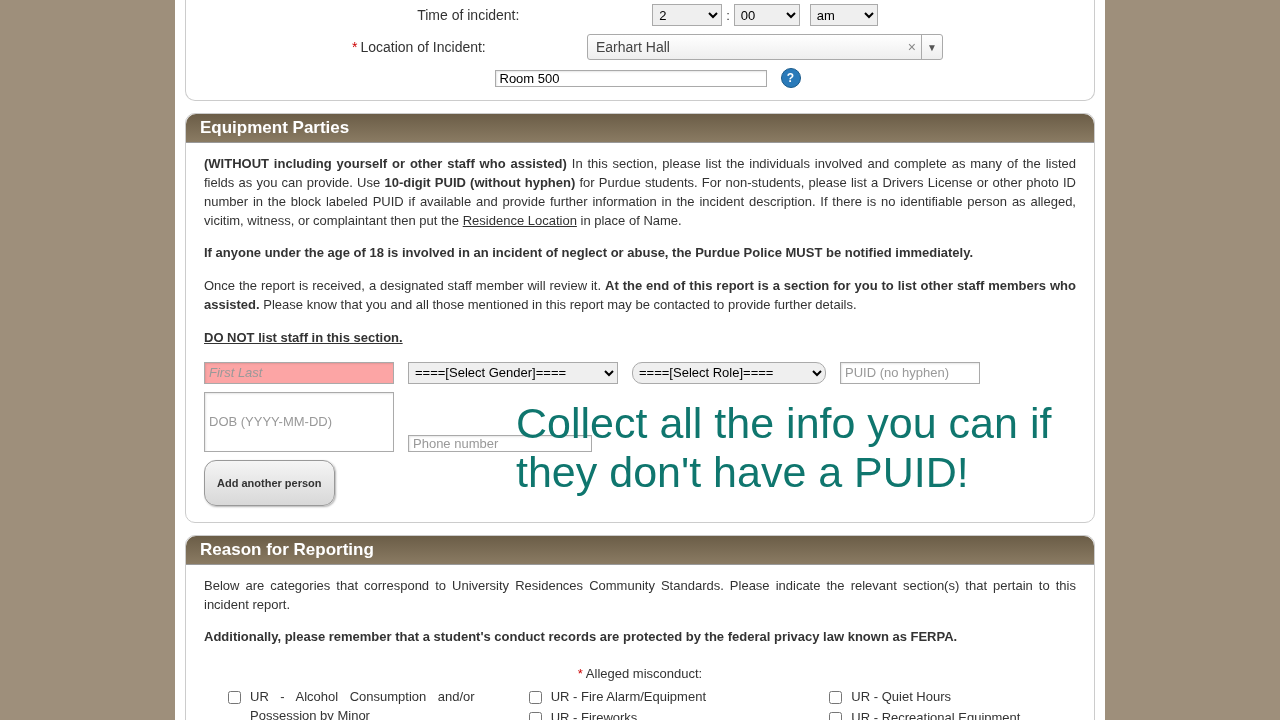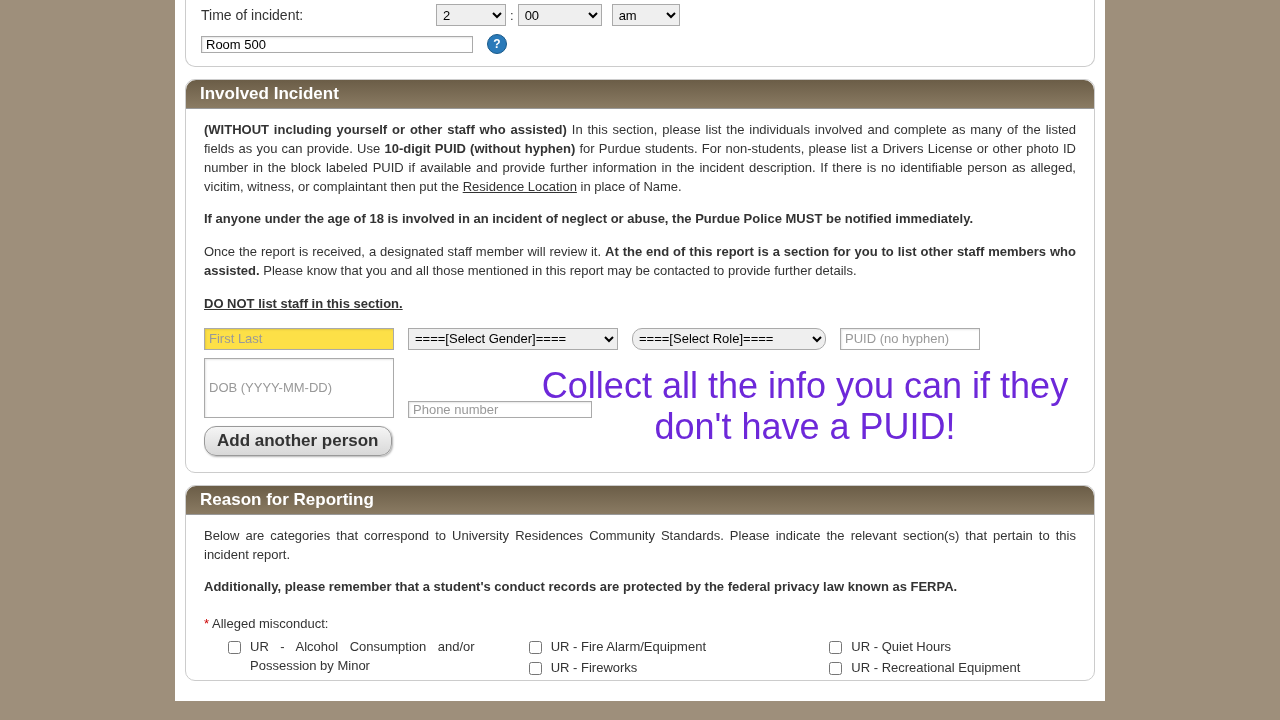--- a/index.html
+++ b/index.html
@@ -13,39 +13,40 @@
 .page {
   width: 930px;
   margin: 0 auto;
   background: #fff;
   padding: 0 0 20px 0;
 }
 .form-row {
   display: flex;
   align-items: center;
   padding: 4px 0 4px 15px;
+  justify-content: center;
 }
 .form-label {
   width: 235px;
   color: #333;
   font-size: 14px;
 }
 .req {
   color: #c00;
   margin-right: 3px;
 }
 select {
   border: 1px solid #aaa;
   background: #efefef;
   font-size: 13px;
   padding: 1px 2px;
   height: 22px;
 }
 .hour-sel { width: 70px; }
-.min-sel { width: 84px; }
+.min-sel { width: 66px; }
 .ampm-sel { width: 68px; }
 .colon { margin: 0 4px; }
 .combo {
   width: 346px;
   height: 24px;
   border: 1px solid #aaa;
   border-radius: 3px;
   background: linear-gradient(#fff, #eee);
   display: flex;
   align-items: center;
@@ -115,45 +116,45 @@
   position: relative;
 }
 .panel-body p { margin: 0 0 14px 0; }
 .bold { font-weight: bold; margin-top: 36px; }
 .under { text-decoration: underline; }
 .fields-row {
   display: flex;
   gap: 14px;
   margin-bottom: 8px;
 }
-.field-name { width: 180px; background:#fde047; }
+.field-name { width: 180px; background:#fca5a5;font-style:italic; }
 .field-gender { width: 210px; }
 .field-role { width: 194px; border-radius: 10px; }
 .field-puid { width: 130px; }
 .field-dob { width: 180px; }
 .field-phone { width: 174px; margin-top: 43px; }
 .add-btn {
   background: linear-gradient(#f5f5f5, #d8d8d8);
   border: 1px solid #999;
   border-radius: 12px;
-  padding: 4px 12px;
-  font-size: 17px;
+  padding: 16px 12px;
+  font-size: 11px;
   font-weight: bold;
   color: #333;
   cursor: pointer;
   box-shadow: 1px 1px 2px rgba(0,0,0,0.3);
 }
 .overlay-text {
   position: absolute;
   top: 256px;
   left: 330px;
-  font-size: 36px;
+  font-size: 43px;
   font-weight: normal;
-  color: #6d28d9;
-  text-align: center;
+  color: #0f766e;
+  text-align: left;
   line-height: 1.15;
   font-family: Arial, sans-serif;
   pointer-events: none;
 }
 .checks {
   display: flex;
   gap: 50px;
   margin-left: 20px;
 }
 .check-col { width: 260px; }
@@ -181,27 +182,35 @@
   <div class="first-panel-close">
     <div class="form-row">
       <div class="form-label">Time of incident:</div>
       <select class="hour-sel"><option>2</option></select>
       <span class="colon">:</span>
       <select class="min-sel"><option>00</option></select>
       <span style="width:10px"></span>
       <select class="ampm-sel"><option>am</option></select>
     </div>
     <div class="form-row">
+      <div class="form-label"><span class="req">*</span><span>Location of Incident:</span></div>
+      <div class="combo">
+        <span>Earhart Hall</span>
+        <span class="clear">×</span>
+        <span class="drop">▼</span>
+      </div>
+    </div>
+    <div class="form-row">
       <input type="text" class="specific-loc" value="Room 500" style="">
       <span class="help-icon">?</span>
     </div>
   </div>
 
   <div class="panel">
-    <div class="panel-header">Involved Incident</div>
+    <div class="panel-header">Equipment Parties</div>
     <div class="panel-body">
       <p>
         <span class="bold">(WITHOUT including yourself or other staff who assisted)</span><span> In this section, please list the individuals involved and complete as many of the listed fields as you can provide. Use </span><span class="bold">10-digit PUID (without hyphen)</span><span> for Purdue students. For non-students, please list a Drivers License or other photo ID number in the block labeled PUID if available and provide further information in the incident description. If there is no identifiable person as alleged, vicitim, witness, or complaintant then put the </span><span class="under">Residence Location</span><span> in place of Name.</span>
       </p>
       <p class="bold">If anyone under the age of 18 is involved in an incident of neglect or abuse, the Purdue Police MUST be notified immediately.</p>
       <p>
         <span>Once the report is received, a designated staff member will review it. </span><span class="bold">At the end of this report is a section for you to list other staff members who assisted.</span><span> Please know that you and all those mentioned in this report may be contacted to provide further details.</span>
       </p>
       <p class="bold under" style="text-align:left">DO NOT list staff in this section.</p>
 

